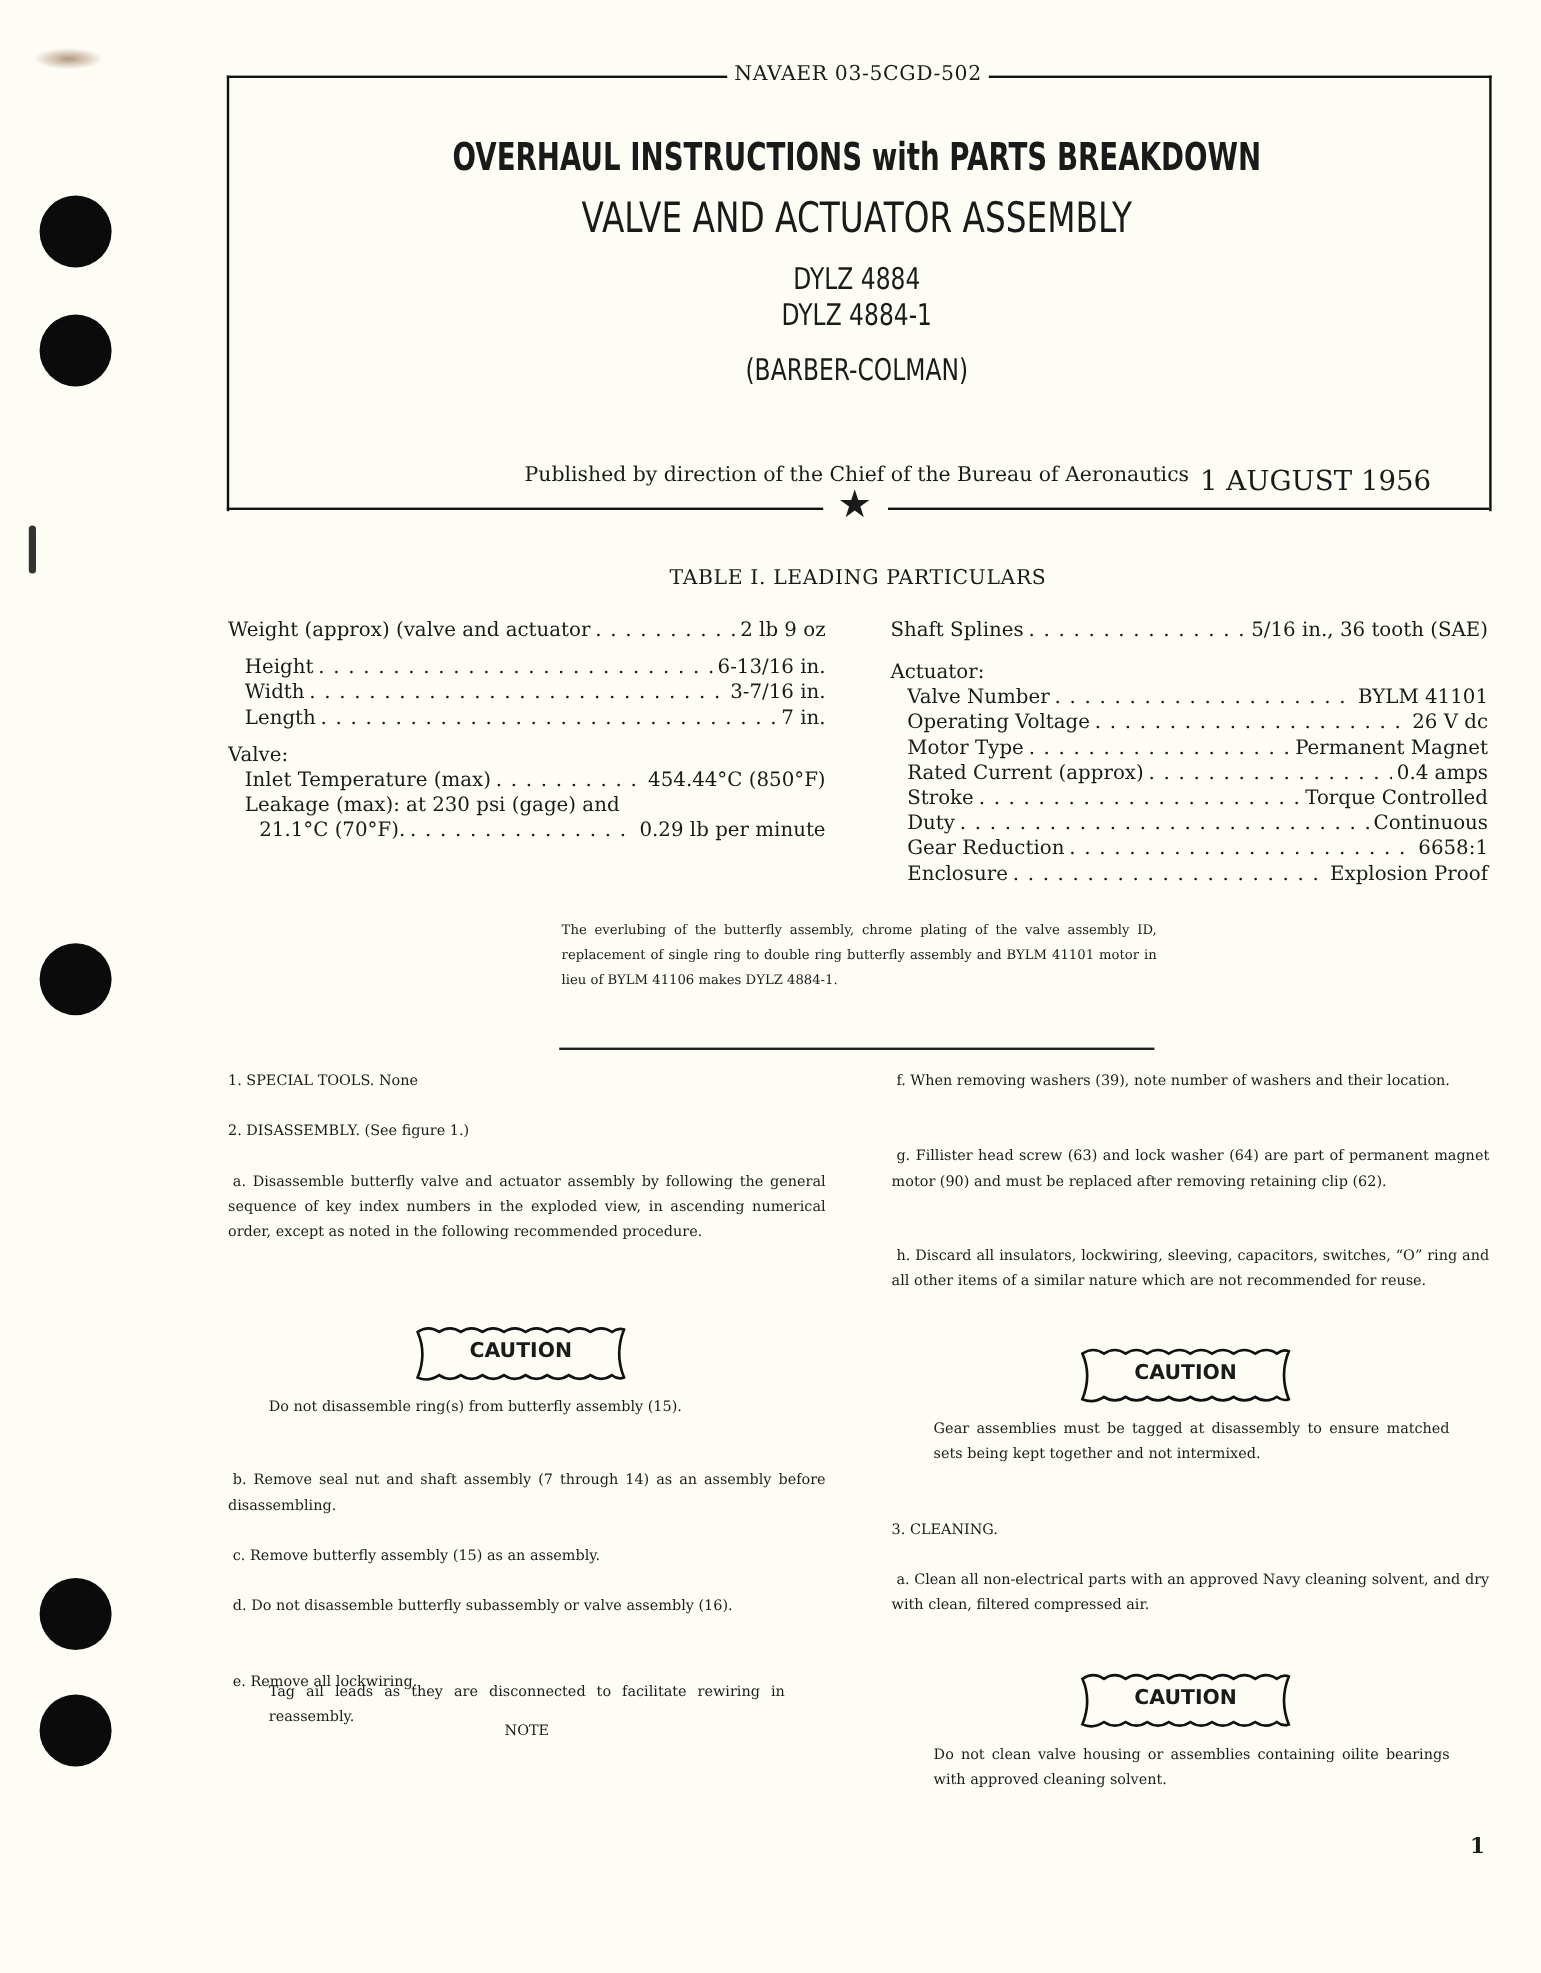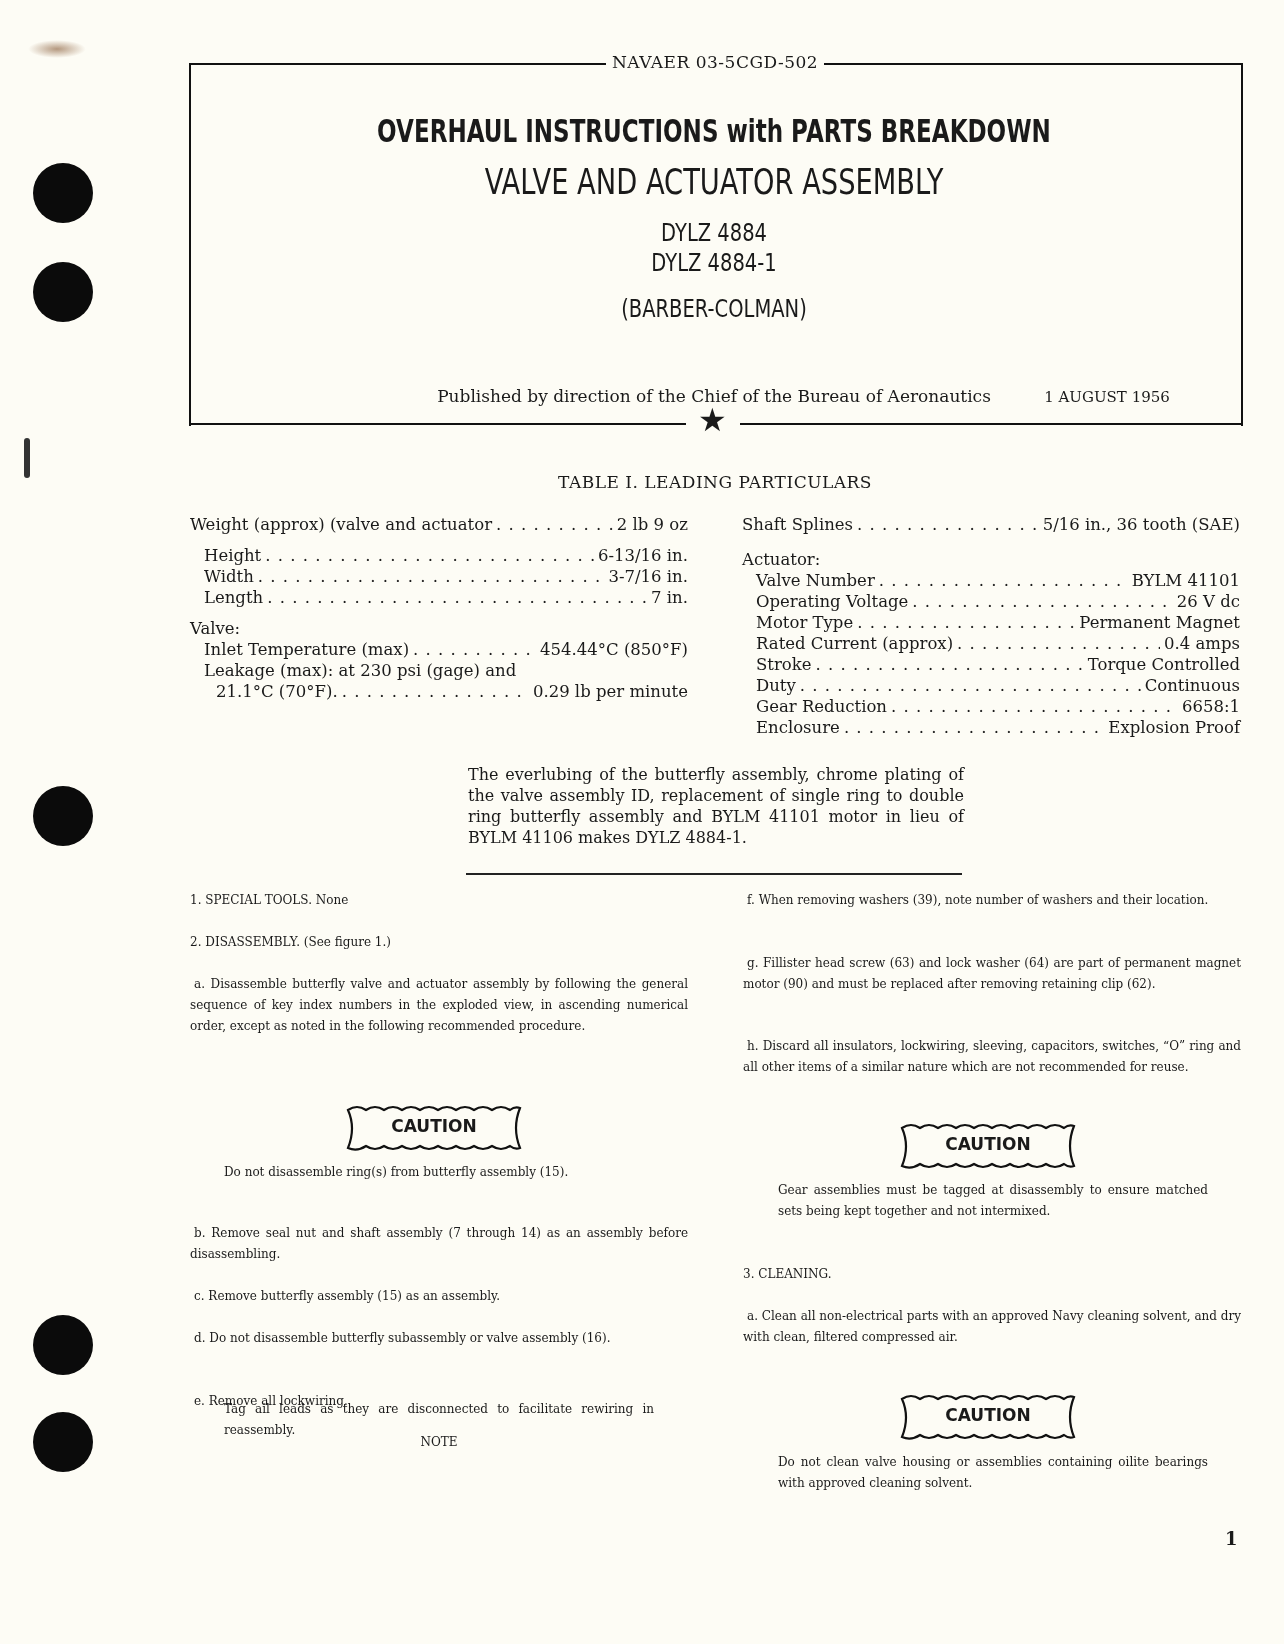--- a/index.html
+++ b/index.html
@@ -25,34 +25,34 @@
   .cond { font-family: "DejaVu Sans", sans-serif; transform-origin: center top; }
   .t1 { position: absolute; top: 112px; left: 189px; width: 1050px; text-align: center;
         font-size: 32px; font-weight: bold; transform: scaleX(0.72); letter-spacing: 0px; }
   .t2 { position: absolute; top: 162px; left: 189px; width: 1050px; text-align: center;
         font-size: 35px; transform: scaleX(0.78); }
   .t3 { position: absolute; top: 218px; left: 189px; width: 1050px; text-align: center;
         font-size: 25px; line-height: 30px; transform: scaleX(0.78); }
   .t4 { position: absolute; top: 294px; left: 189px; width: 1050px; text-align: center;
         font-size: 25px; transform: scaleX(0.78); }
   .published { position: absolute; top: 346px; left: 189px; width: 1050px; text-align: center; font-size: 17px; margin-top: 40px; }
-  .date { position: absolute; top: 388px; left: 1000px; width: 214px; text-align: center; font-size: 15px; }
+  .date { position: absolute; top: 388px; left: 1000px; width: 214px; text-align: left; font-size: 23px; }
 
   .table-title { position: absolute; top: 472px; left: 0; width: 1430px; text-align: center; font-size: 17px; letter-spacing: 0.5px; }
 
   .col { position: absolute; font-size: 16.5px; line-height: 21px; }
   .row { display: flex; white-space: nowrap; }
   .row .lbl { flex: 0 0 auto; }
   .row .dots { flex: 1 1 auto; overflow: hidden; margin: 0 4px; }
   .row .dots::before { content: ". . . . . . . . . . . . . . . . . . . . . . . . . . . . . . . . . . . . . . . . . . . . . . . . . . . . ."; letter-spacing: 1px; }
   .row .val { flex: 0 0 auto; }
   .indent { padding-left: 14px; }
   .gap { height: 10px; }
 
-  .note-para { position: absolute; left: 468px; top: 764px; width: 496px; font-size: 16px; line-height: 21px; text-align: justify; }
+  .note-para { position: absolute; left: 468px; top: 764px; width: 496px; font-size: 11px; line-height: 21px; text-align: justify; }
   .note-rule { position: absolute; left: 466px; top: 873px; width: 496px; border-top: 2px solid #222; }
 
   .para { position: absolute; font-size: 12px; line-height: 21px; text-align: justify; }
   .caution { position: absolute; width: 180px; height: 48px; }
   .caution svg { position: absolute; left: 0; top: 0; }
   .caution .lbl { position: absolute; left: 0; top: 12px; width: 180px; text-align: center;
     font-family: "DejaVu Sans", sans-serif; font-weight: bold; font-size: 17px; }
   .center-h { text-align: center; }
   .page-num { position: absolute; top: 1528px; left: 1225px; font-size: 18px; font-weight: bold; }
 </style>

